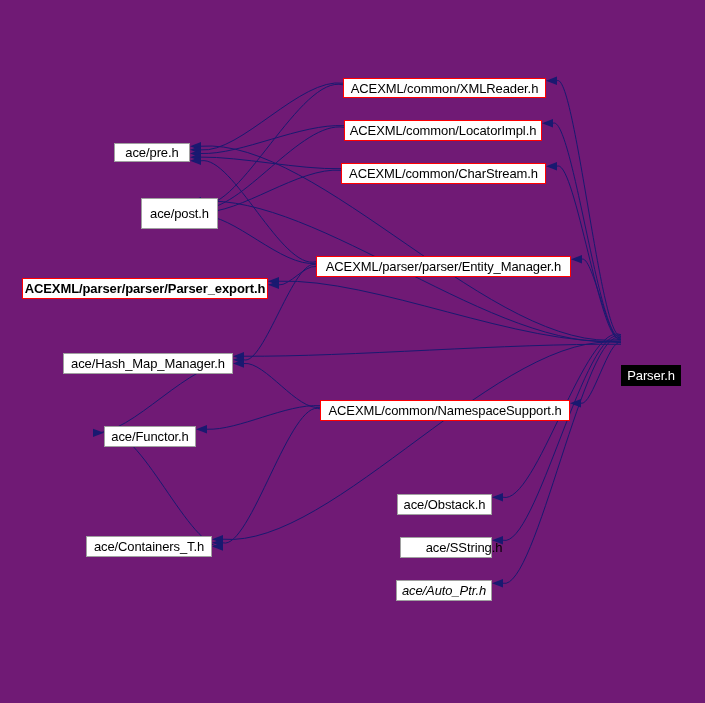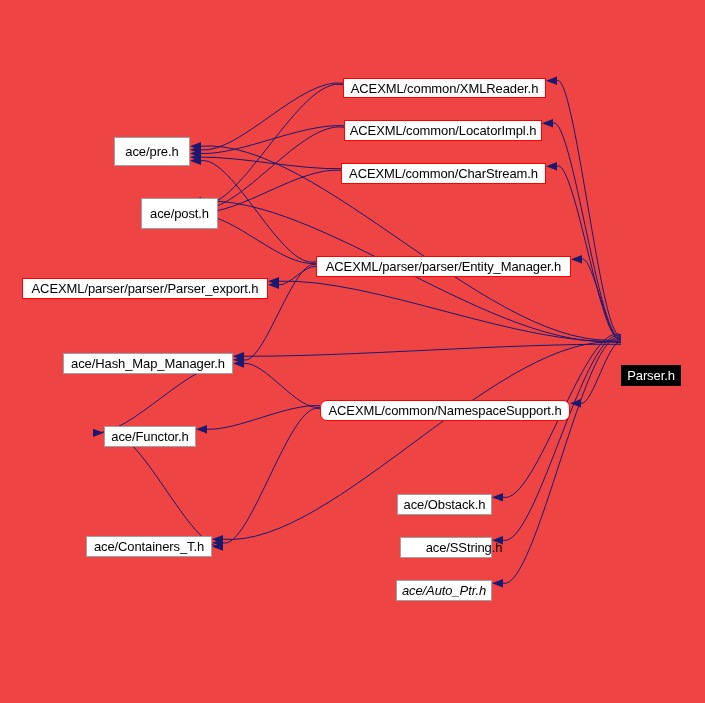--- a/index.html
+++ b/index.html
@@ -7,21 +7,21 @@
     padding: 0;
     background: #ffffff;
   }
   body {
     font-family: "Liberation Sans", sans-serif;
   }
   #graph-canvas {
     position: relative;
     width: 705px;
     height: 703px;
-    background: #ef4444;
+    background: #701a75;
     overflow: hidden;
   }
   #edge-layer {
     position: absolute;
     left: 0;
     top: 0;
     width: 705px;
     height: 703px;
   }
   .node {
@@ -117,36 +117,36 @@
   <div id="node-layer">
       <div class="node highlight" style="left: 343px; top: 78px; width: 203px; height: 20px;">
         <span>ACEXML/common/XMLReader.h</span>
       </div>
       <div class="node highlight" style="left: 344px; top: 120px; width: 198px; height: 21px;">
         <span>ACEXML/common/LocatorImpl.h</span>
       </div>
       <div class="node highlight" style="left: 341px; top: 163px; width: 205px; height: 21px;">
         <span>ACEXML/common/CharStream.h</span>
       </div>
-      <div class="node" style="left: 114px; top: 137px; width: 76px; height: 29px;">
+      <div class="node" style="left: 114px; top: 143px; width: 76px; height: 19px;">
         <span>ace/pre.h</span>
       </div>
       <div class="node" style="left: 113px; top: 198px; width: 77px; height: 31px; margin-left: 28px;">
         <span>ace/post.h</span>
       </div>
       <div class="node highlight" style="left: 316px; top: 256px; width: 255px; height: 21px;">
         <span>ACEXML/parser/parser/Entity_Manager.h</span>
       </div>
-      <div class="node highlight" style="left: 22px; top: 278px; width: 246px; height: 21px;">
+      <div class="node highlight" style="left: 22px; top: 278px; width: 246px; height: 21px; font-weight: bold;">
         <span>ACEXML/parser/parser/Parser_export.h</span>
       </div>
       <div class="node" style="left: 63px; top: 353px; width: 170px; height: 21px;">
         <span>ace/Hash_Map_Manager.h</span>
       </div>
-      <div class="node highlight" style="left: 320px; top: 400px; width: 250px; height: 21px; border-radius: 7px;">
+      <div class="node highlight" style="left: 320px; top: 400px; width: 250px; height: 21px;">
         <span>ACEXML/common/NamespaceSupport.h</span>
       </div>
       <div class="node" style="left: 104px; top: 426px; width: 92px; height: 21px;">
         <span>ace/Functor.h</span>
       </div>
       <div class="node" style="left: 397px; top: 494px; width: 95px; height: 21px;">
         <span>ace/Obstack.h</span>
       </div>
       <div class="node" style="left: 86px; top: 536px; width: 126px; height: 21px;">
         <span>ace/Containers_T.h</span>

